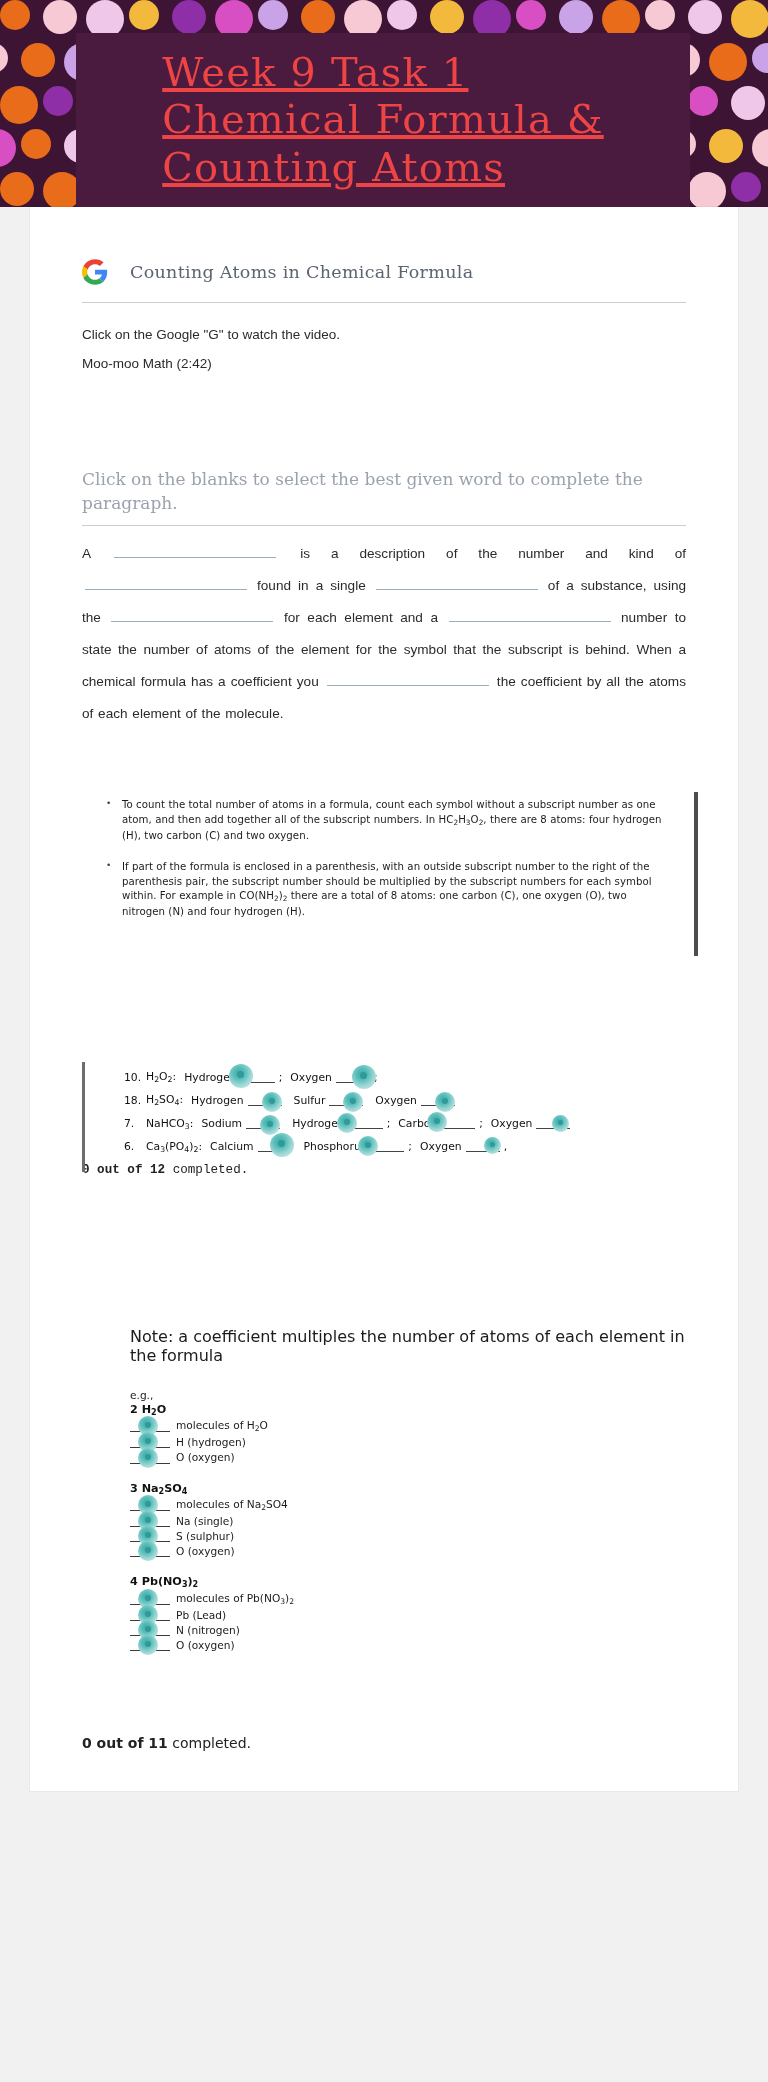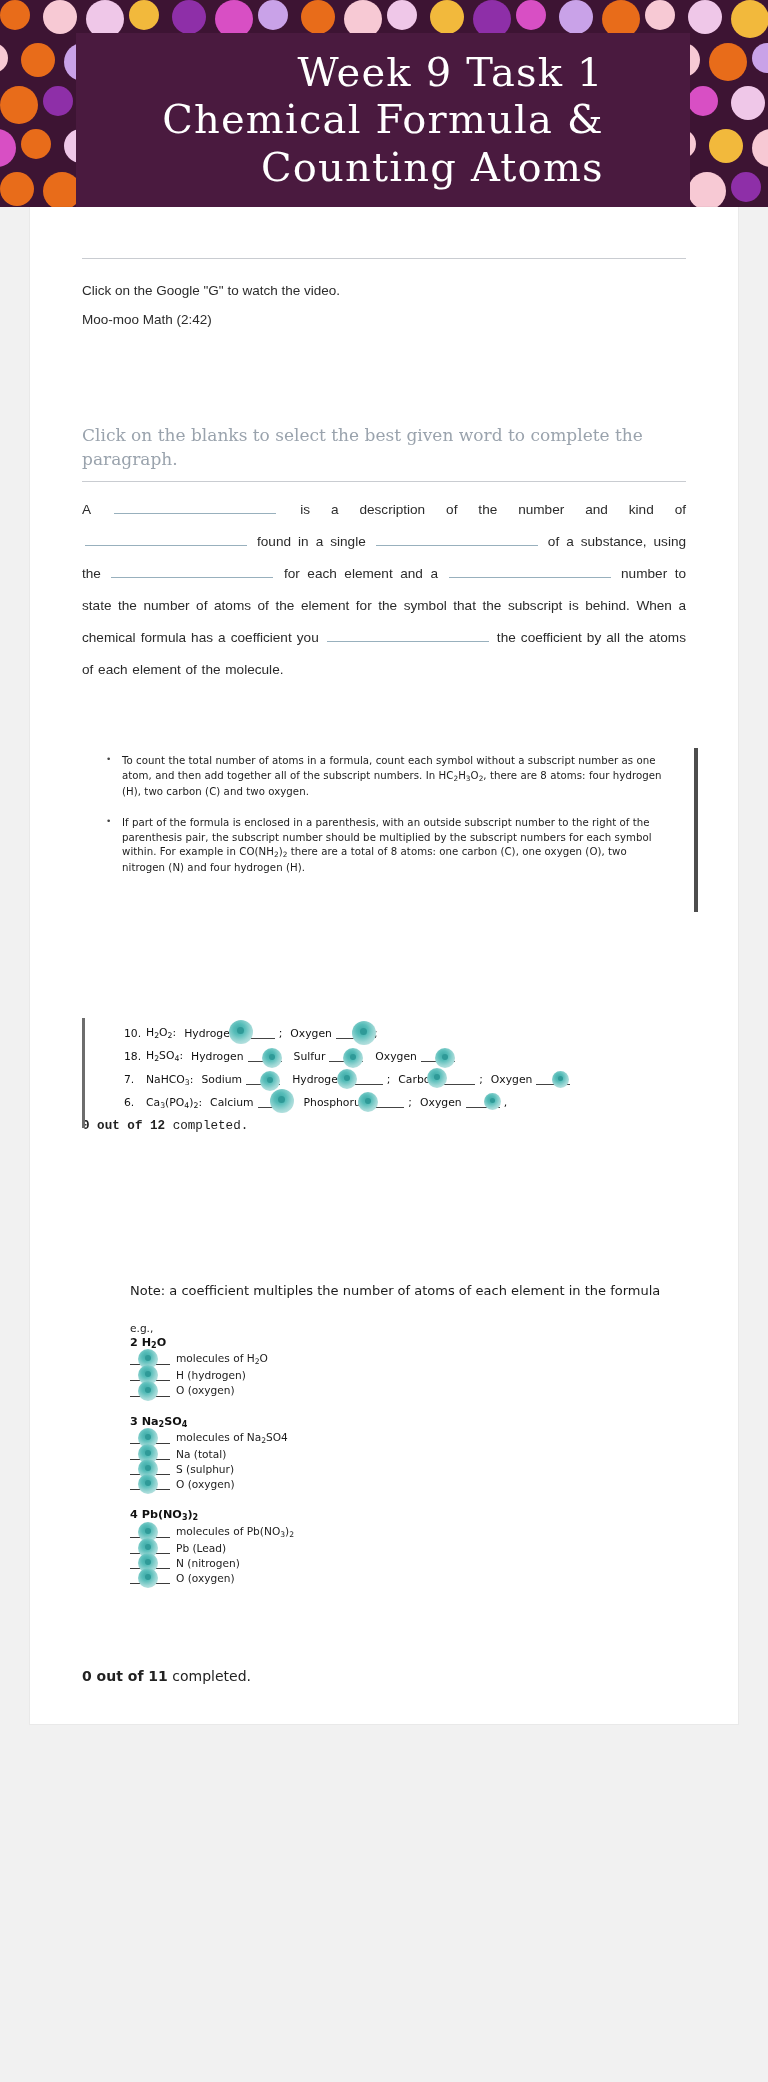--- a/index.html
+++ b/index.html
@@ -24,28 +24,29 @@
   .dot { position:absolute; border-radius:50%; }
   .title-box {
     position:absolute;
     left: 76px; top: 33px;
     width: 614px; height: 174px;
     background: #4a1a3f;
     display:flex; align-items:center; justify-content:center;
     z-index: 5;
   }
   .title-text {
-    color:#ffffff;
+    color:#ef4444;
     font-family:"DejaVu Serif", serif;
     font-weight:300;
     font-size: 40px;
     line-height: 1.18;
-    text-align:right;
+    text-align:left;
     letter-spacing: 1.2px;
     white-space: pre-line;
+    text-decoration: underline;
   }
 
   
   .sheet {
     position: relative;
     margin: 0 auto;
     width: 708px;
     background:#ffffff;
     padding: 34px 0 40px 0;
     box-shadow: 0 0 0 1px rgba(0,0,0,0.03);
@@ -154,21 +155,21 @@
 
   .completed {
     font-family:Liberation Mono, monospace;
     font-size: 12.6px; color:#222; margin-top: 2px;
   }
   .completed b { font-weight:700; }
 
   
   .noteline {
     font-family:"DejaVu Sans", sans-serif;
-    font-size: 13px; color:#1b1b1b; margin: 150px 0 0 0; padding-left: 48px;
+    font-size: 16px; color:#1b1b1b; margin: 150px 0 0 0; padding-left: 48px;
   }
   .examples { padding-left: 48px; margin-top: 24px; font-family:"DejaVu Sans", sans-serif; }
   .eg { font-size: 10.6px; color:#1b1b1b; }
   .exheader { font-size: 11.2px; font-weight:700; color:#111; margin-top: 2px; margin-bottom: 3px; }
   .exgroup { margin-bottom: 18px; }
   .exline {
     display:flex; align-items:center; font-size: 10.6px; color:#1b1b1b; line-height: 1.05; margin-bottom: 4px;
   }
   .exblank {
     position:relative; display:inline-block; width: 40px; height: 11px;
@@ -283,20 +284,31 @@
     <div class="title-box">
       <div class="title-text">Week 9 Task 1
 Chemical Formula &amp;
 Counting Atoms</div>
     </div>
   </div>
 
   <div class="sheet">
     <div class="inner">
 
+      <div class="g-row">
+        <span class="g-logo">
+          <svg viewBox="0 0 48 48" width="26" height="26" aria-hidden="true">
+            <path fill="#EA4335" d="M24 9.5c3.5 0 6.6 1.2 9 3.6l6.7-6.7C35.6 2.6 30.2.5 24 .5 14.6.5 6.5 5.9 2.6 13.7l7.8 6.1C12.3 13.9 17.6 9.5 24 9.5z"></path>
+            <path fill="#4285F4" d="M46.5 24.5c0-1.6-.1-3.2-.4-4.7H24v9h12.7c-.6 3-2.3 5.6-4.9 7.3l7.6 5.9c4.4-4.1 7.1-10.2 7.1-17.5z"></path>
+            <path fill="#FBBC05" d="M10.4 28.2c-.5-1.5-.8-3-.8-4.7s.3-3.2.8-4.7l-7.8-6.1C1 16.1 0 19.9 0 24s1 7.9 2.6 11.3l7.8-7.1z"></path>
+            <path fill="#34A853" d="M24 47.5c6.2 0 11.5-2 15.4-5.6l-7.6-5.9c-2.1 1.4-4.8 2.3-7.8 2.3-6.4 0-11.7-4.4-13.6-10.3l-7.8 7.1C6.5 42.1 14.6 47.5 24 47.5z"></path>
+          </svg>
+        </span>
+        <span class="g-title">Counting Atoms in Chemical Formula</span>
+      </div>
       <hr class="rule">
 
       <p class="para">Click on the Google "G" to watch the video.</p>
       <p class="para second">Moo-moo Math (2:42)</p>
 
       <div class="prompt">Click on the blanks to select the best given word to complete the paragraph.</div>
       <hr class="rule2">
 
       <div class="fill" id="fill-paragraph"><span>A</span> <span class="blank b-lg"></span> <span>is a description of the number and kind of</span> <span class="blank b-lg"></span> <span>found in a single</span> <span class="blank b-lg"></span> <span>of a substance, using the</span> <span class="blank b-lg"></span> <span>for each element and a</span> <span class="blank b-lg"></span> <span>number to state the number of atoms of the element for the symbol that the subscript is behind. When a chemical formula has a coefficient you</span> <span class="blank b-lg"></span> <span>the coefficient by all the atoms of each element of the molecule.</span> </div>
 
@@ -456,21 +468,21 @@
                   </span>
                 </span>
                 <span>molecules of Na<sub>2</sub>SO4</span>
               </div>
               <div class="exline">
                 <span class="exblank">
                   <span class="bubble bub-md" style="left:8px;top:-5px">
                     <span class="bcore" style="width:6px;height:6px;left:7px;top:6px"></span>
                   </span>
                 </span>
-                <span>Na (total)</span>
+                <span>Na (single)</span>
               </div>
               <div class="exline">
                 <span class="exblank">
                   <span class="bubble bub-md" style="left:8px;top:-5px">
                     <span class="bcore" style="width:6px;height:6px;left:7px;top:6px"></span>
                   </span>
                 </span>
                 <span>S (sulphur)</span>
               </div>
               <div class="exline">

